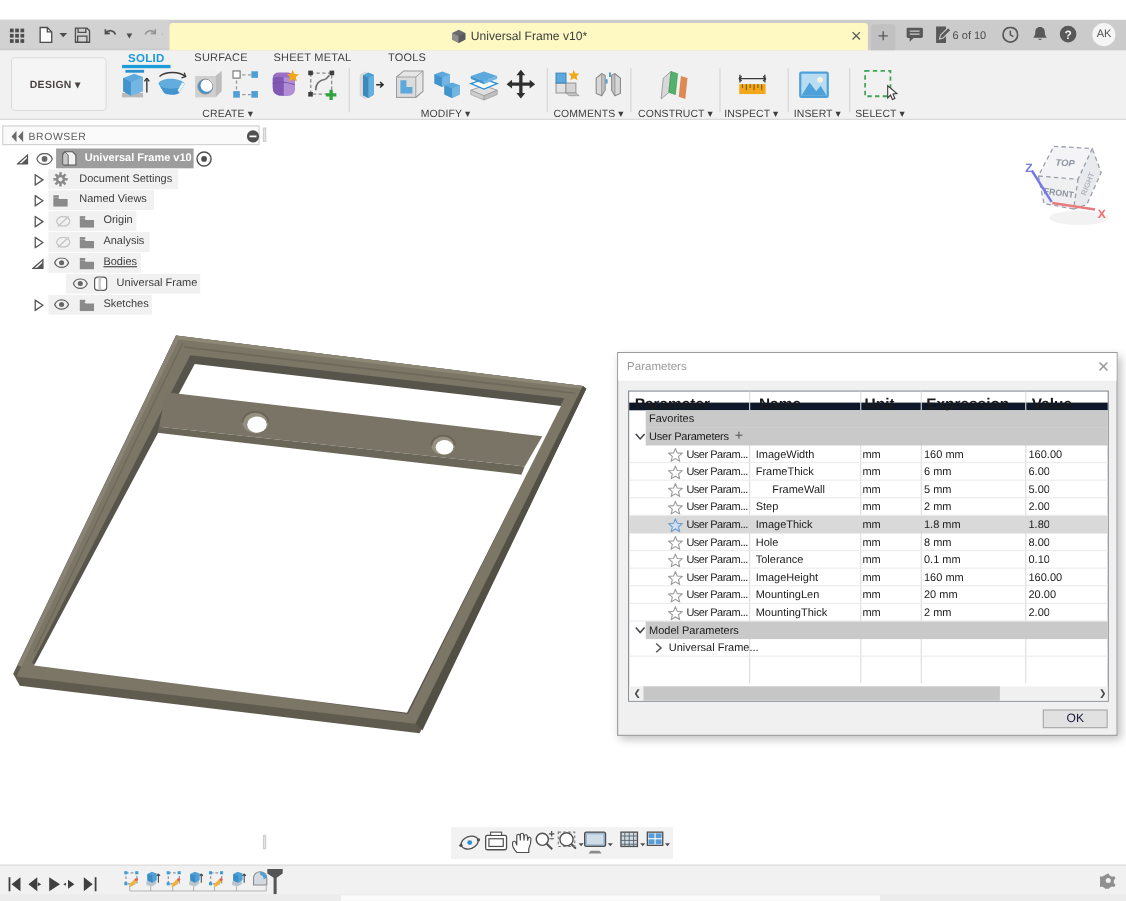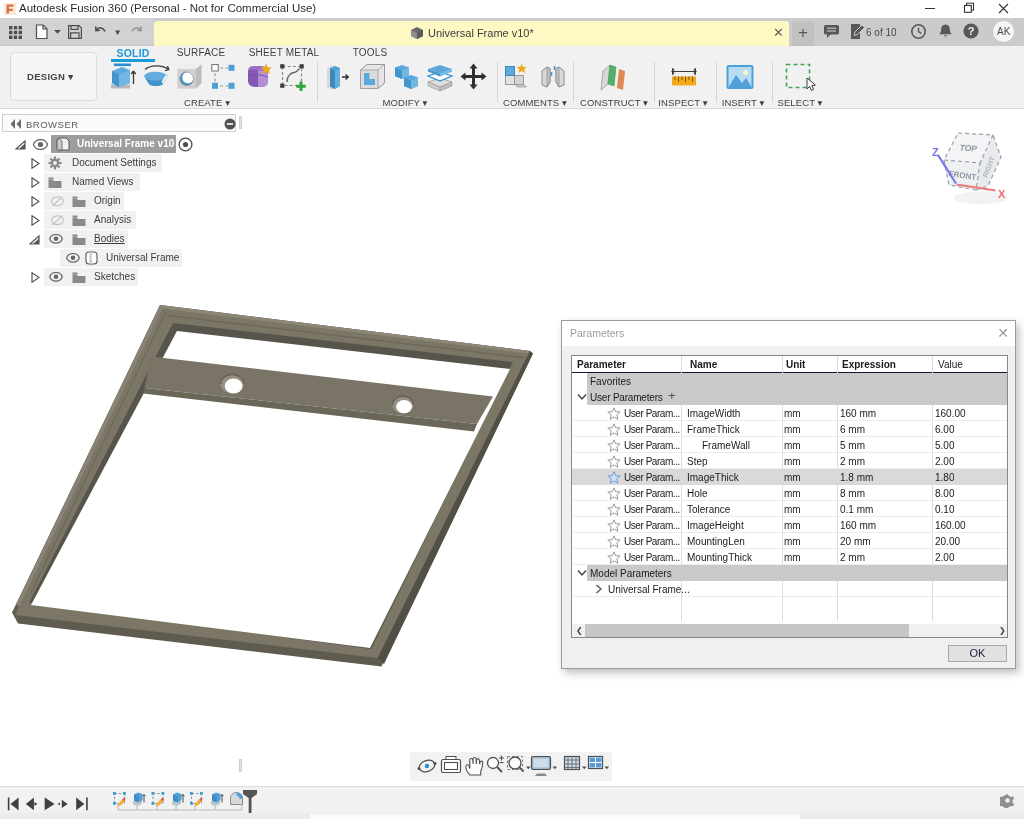--- a/index.html
+++ b/index.html
@@ -59,33 +59,20 @@
 #commentsbar { position:absolute; left:2px; top:647px; width:234px; height:18px; background:#fafafa; border:1px solid #cfcfcf; }
 #commentsbar .btext { position:absolute; left:23px; top:4px; font-size:9.5px; color:#5e5e5e; letter-spacing:.5px; }
 #navbar { position:absolute; left:410px; top:642px; width:202px; height:29px; background:#f2f2f2; }
 #timeline { position:absolute; left:0; top:676px; width:1024px; height:33px; background:#f1f1f1; border-top:1px solid #dcdcdc; }
 #bstrip { position:absolute; left:0; top:703px; width:1024px; height:6px; background:#ececec; }
 #bthumb { position:absolute; left:310px; top:704px; width:490px; height:5px; background:#fafafa; }
 </style>
 </head>
 <body>
 <div id="app">
-  <div id="titlebar">
-    <svg class="abs" style="left:4px;top:3px;" width="12" height="12" viewBox="0 0 12 12">
-      <rect x="0" y="0" width="12" height="12" fill="#fbe9da"></rect>
-      <path d="M2.5 1.5 h7 v2.2 h-4.5 v2 h3.8 v2.2 h-3.8 v2.6 h-2.5 z" fill="#d5754b"></path>
-    </svg>
-    <span class="ttext">Autodesk Fusion 360 (Personal - Not for Commercial Use)</span>
-    <svg class="abs" style="left:922px;top:0px;" width="100" height="17" viewBox="0 0 100 17">
-      <line x1="3" y1="8.5" x2="13" y2="8.5" stroke="#333" stroke-width="1"></line>
-      <path d="M44.5 5.5 v-2.2 h7 v7 h-2.2" fill="none" stroke="#333" stroke-width="1.1"></path>
-      <rect x="42.5" y="5.5" width="6.8" height="6.8" fill="#fff" stroke="#333" stroke-width="1.1"></rect>
-      <path d="M77 4 l9 9 M86 4 l-9 9" stroke="#333" stroke-width="1.1"></path>
-    </svg>
-  </div>
   <div id="toolrow">
     <div class="leftblock"></div>
     <svg class="abs" style="left:8px;top:5px;" width="140" height="18" viewBox="0 0 140 18">
       <g fill="#4d4d4d">
         <rect x="1" y="3" width="3.4" height="3.4"></rect>
           <rect x="5.8" y="3" width="3.4" height="3.4"></rect>
           <rect x="10.6" y="3" width="3.4" height="3.4"></rect>
         <rect x="1" y="7.8" width="3.4" height="3.4"></rect>
           <rect x="5.8" y="7.8" width="3.4" height="3.4"></rect>
           <rect x="10.6" y="7.8" width="3.4" height="3.4"></rect>
@@ -486,26 +473,26 @@
       <line x1="41.5" y1="64.5" x2="80.5" y2="70.5" stroke="#e87c7c" stroke-width="2.2"></line>
       <text x="83" y="78" font-size="11" font-weight="bold" fill="#f06a6a" font-family="Liberation Sans, sans-serif">X</text>
     </svg>
     <div id="dialog">
       <div id="dlgtitle">
           <span class="dtitle">Parameters</span>
           <span id="dlgclose">✕</span>
         </div>
       <div id="ptable">
 
-      <div class="prow" style="top:0;height:17px;border-bottom:1px solid #0f172a;font-size:10px;">
+      <div class="prow" style="top:0;height:17px;border-bottom:7px solid #0f172a;font-size:14px;">
         <span class="pcell" style="left:5px;top:3px;font-weight:bold;">Parameter</span>
         <span class="pcell" style="left:118px;top:3px;font-weight:bold;">Name</span>
         <span class="pcell" style="left:214px;top:3px;font-weight:bold;">Unit</span>
         <span class="pcell" style="left:270px;top:3px;font-weight:bold;">Expression</span>
-        <span class="pcell" style="left:366px;top:3px;font-weight:normal;">Value</span>
+        <span class="pcell" style="left:366px;top:3px;font-weight:bold;">Value</span>
       </div>
       <div class="colline" style="left:109px;"></div>
       <div class="colline" style="left:210px;"></div>
       <div class="colline" style="left:265px;"></div>
       <div class="colline" style="left:360px;"></div>
       <div class="prow grp" style="top:17px;left:15px;width:420px;">
             <span class="pcell" style="left:3px;">Favorites</span>
           </div>
       <div class="prow grp" style="top:33px;left:15px;width:420px;">
             <span class="pcell" style="left:3px;letter-spacing:-0.2px;">User Parameters</span>

